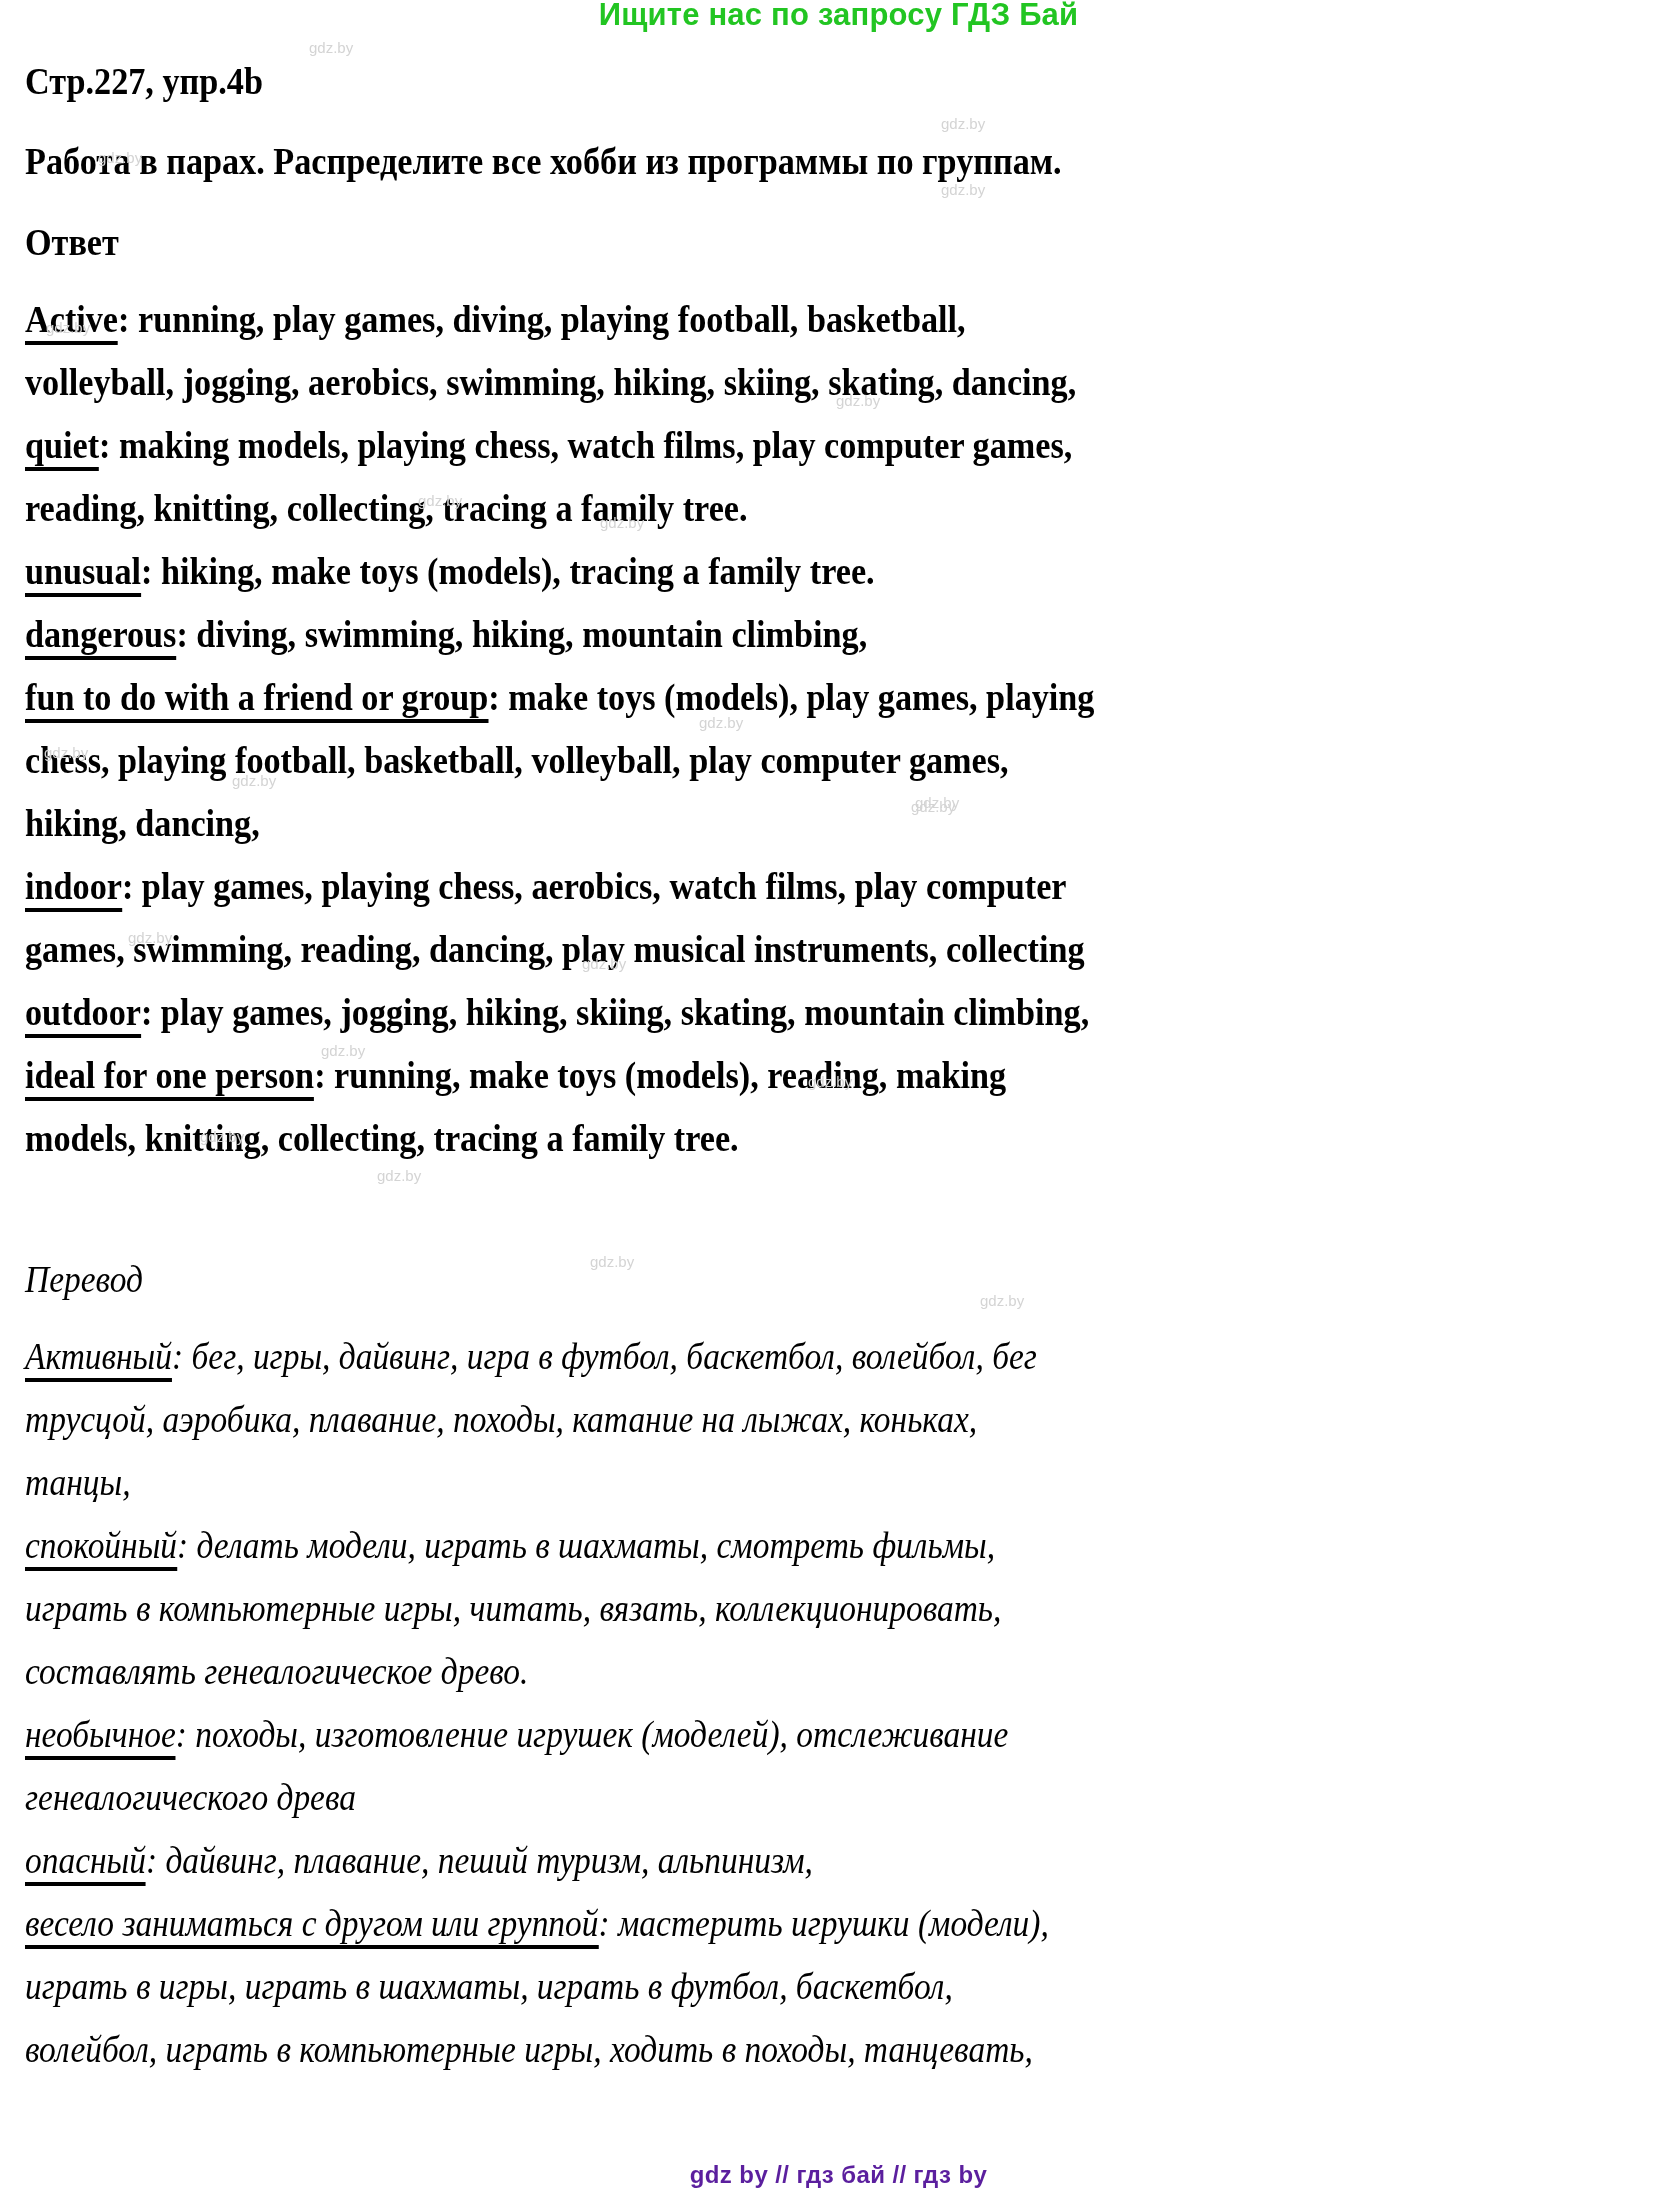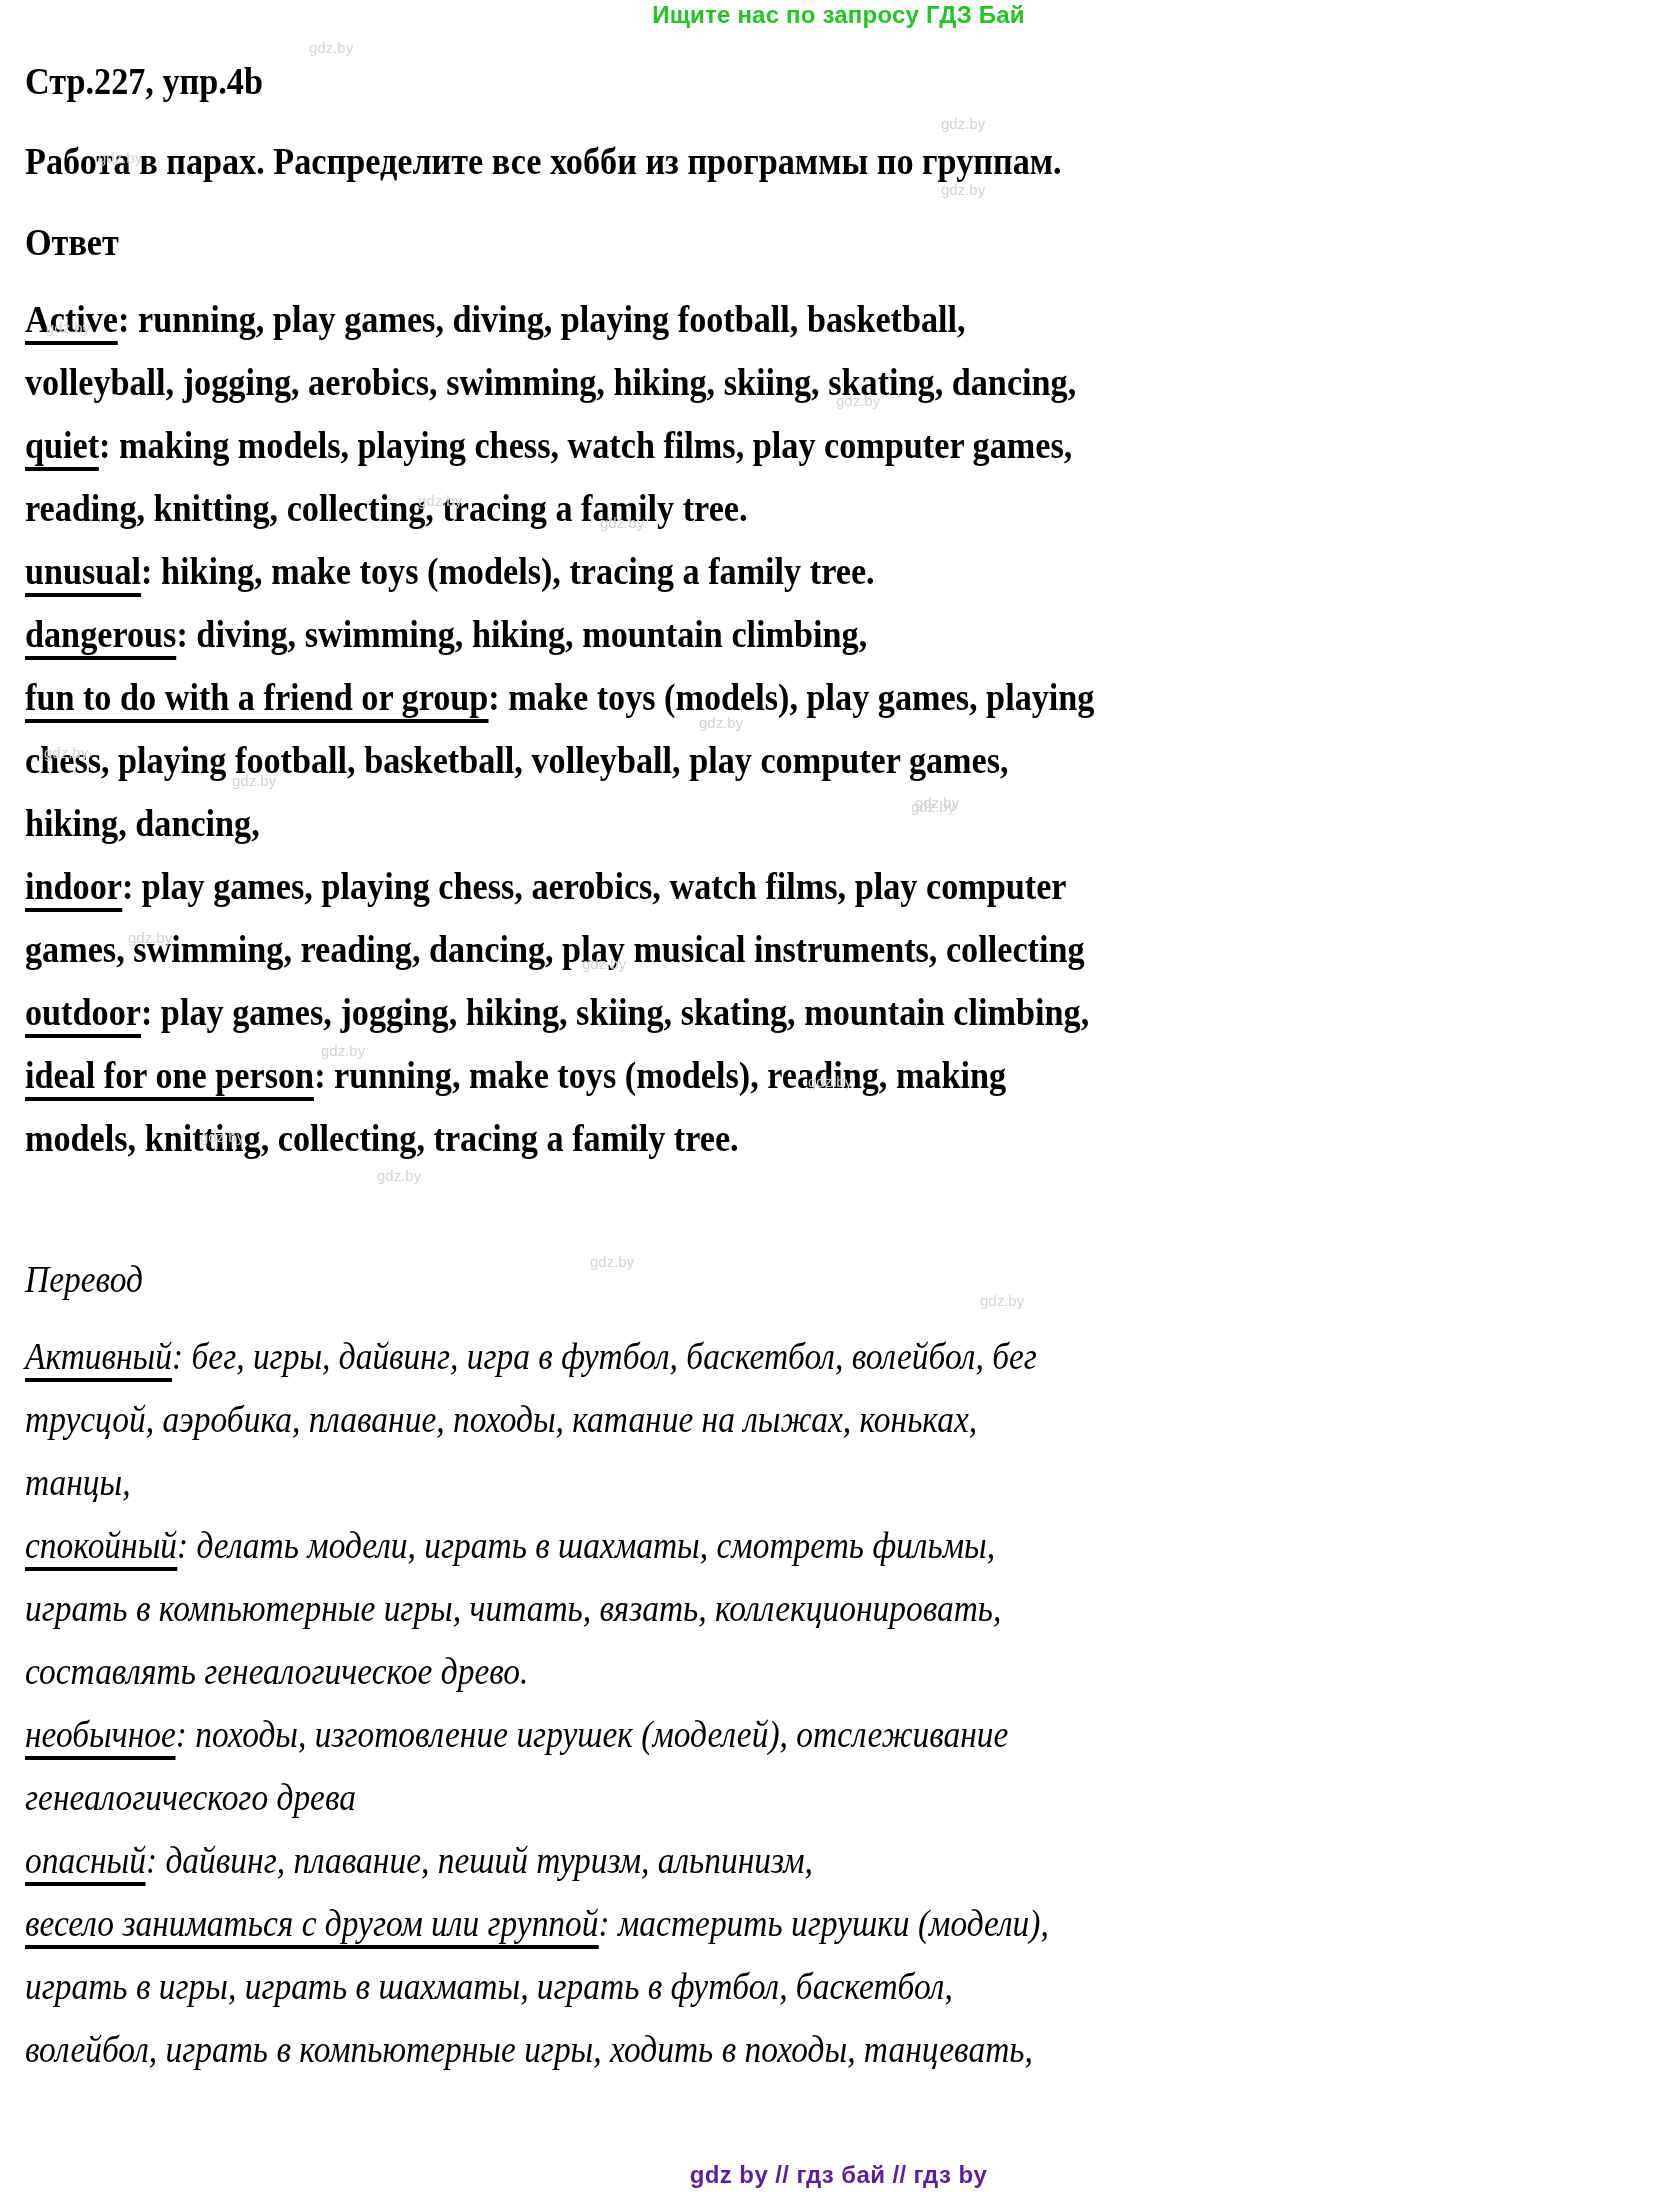--- a/index.html
+++ b/index.html
@@ -19,21 +19,21 @@
   
   .top-banner {
     position: absolute;
     top: 0;
     left: 0;
     width: 1677px;
     height: 32px;
     text-align: center;
     color: #22c522;
     font-family: "Liberation Sans", sans-serif;
-    font-size: 24px;
+    font-size: 31px;
     font-weight: 700;
     line-height: 30px;
     letter-spacing: 0.2px;
     white-space: nowrap;
   }
 
   
   .page {
     position: absolute;
     top: 0;

